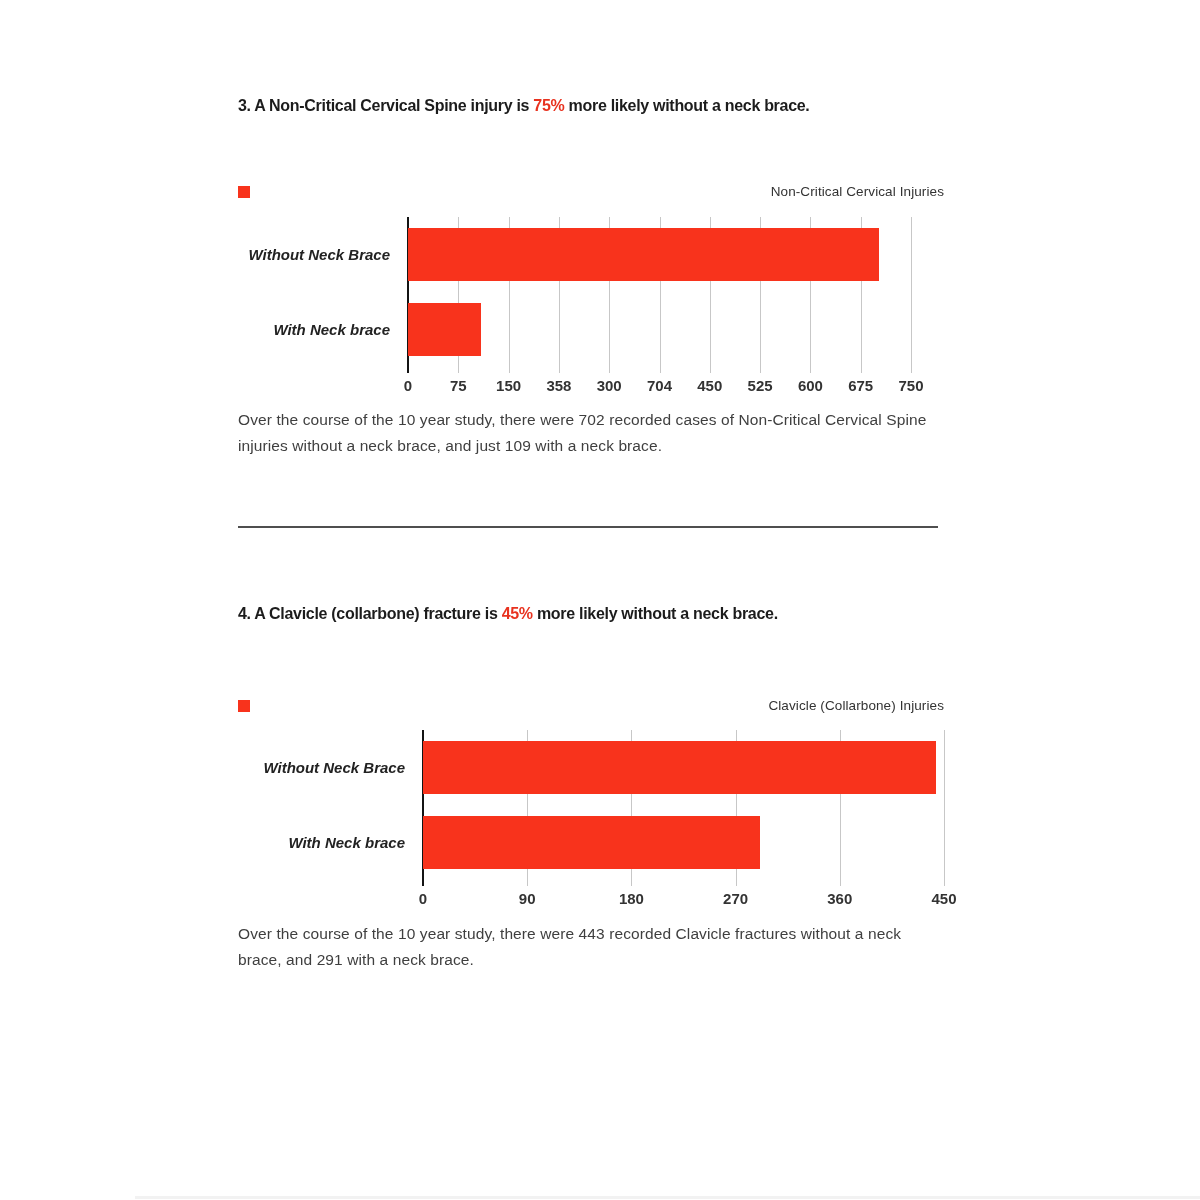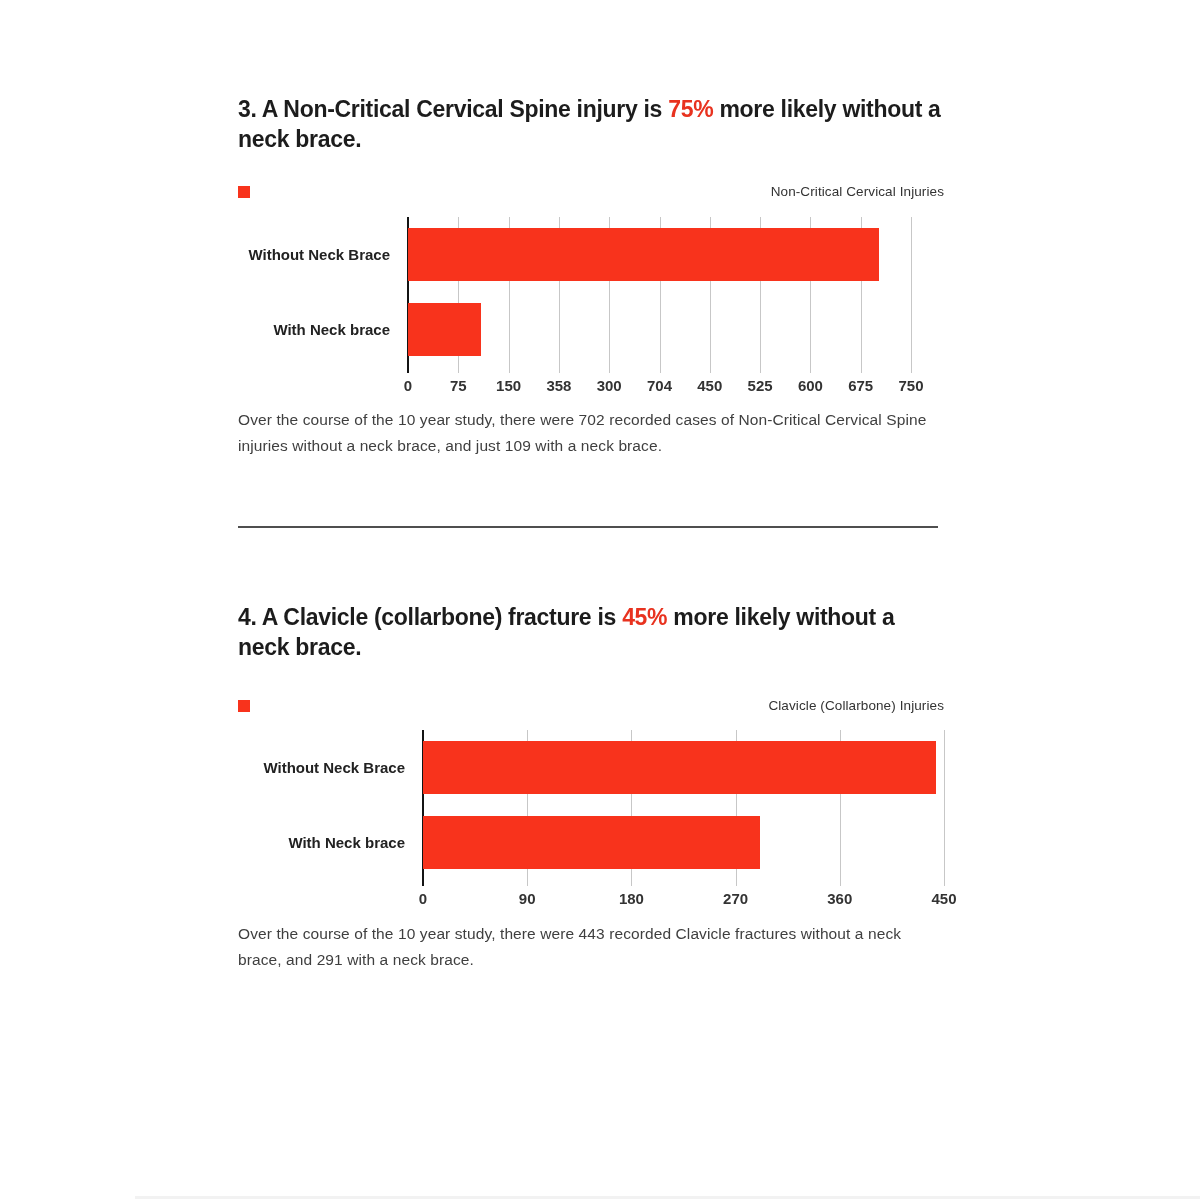--- a/index.html
+++ b/index.html
@@ -6,38 +6,38 @@
   .page{
     position:relative;
     width:1200px;height:1200px;
     background:#ffffff;
     font-family:"Liberation Sans","DejaVu Sans",sans-serif;
     overflow:hidden;
   }
   .abs{position:absolute;left:238px;width:706px;}
   h2.heading{
     margin:0;
-    font-size:23px;
-    line-height:30px;
+    font-size:16px;
+    line-height:23px;
     font-weight:bold;
     letter-spacing:-0.3px;
     color:var(--heading);
   }
   h2.heading .accent{color:var(--accent);}
   .legend{
     display:flex;justify-content:space-between;align-items:center;gap:9px;
   }
   .legend .swatch{
     width:12px;height:12px;background:var(--bar);display:inline-block;flex:none;
   }
   .legend .legend-label{
     font-size:13.5px;color:var(--legend-text);letter-spacing:0.1px;
   }
   .chart-body{display:flex;}
-  .ylabels{flex:none;display:flex;flex-direction:column;}
+  .ylabels{flex:none;display:flex;flex-direction:column;font-style:italic;}
   .ylabel{
     height:75px;display:flex;align-items:center;justify-content:flex-end;
     padding-right:18px;
     font-size:15px;font-weight:bold;color:var(--category-label);
     white-space:nowrap;
   }
   .plot-wrap{flex:1;}
   .chart-body[data-idx="0"] .plot-wrap{margin-right:33px;}
   .chart-body[data-idx="0"] .ylabels{width:170px;}
   .chart-body[data-idx="1"] .ylabels{width:185px;}

